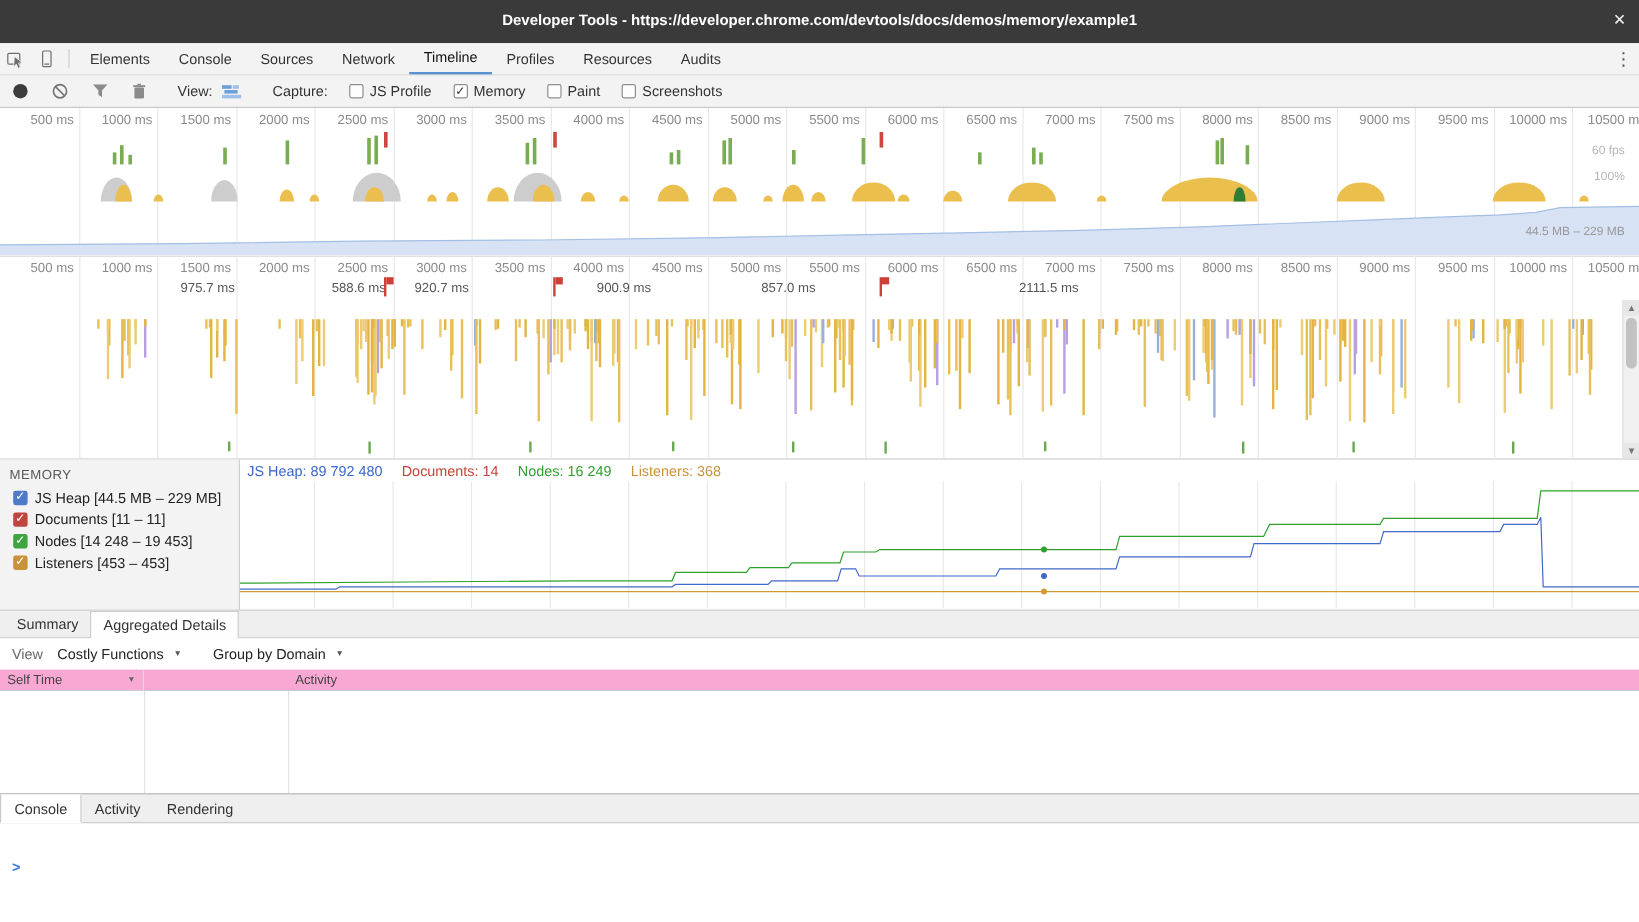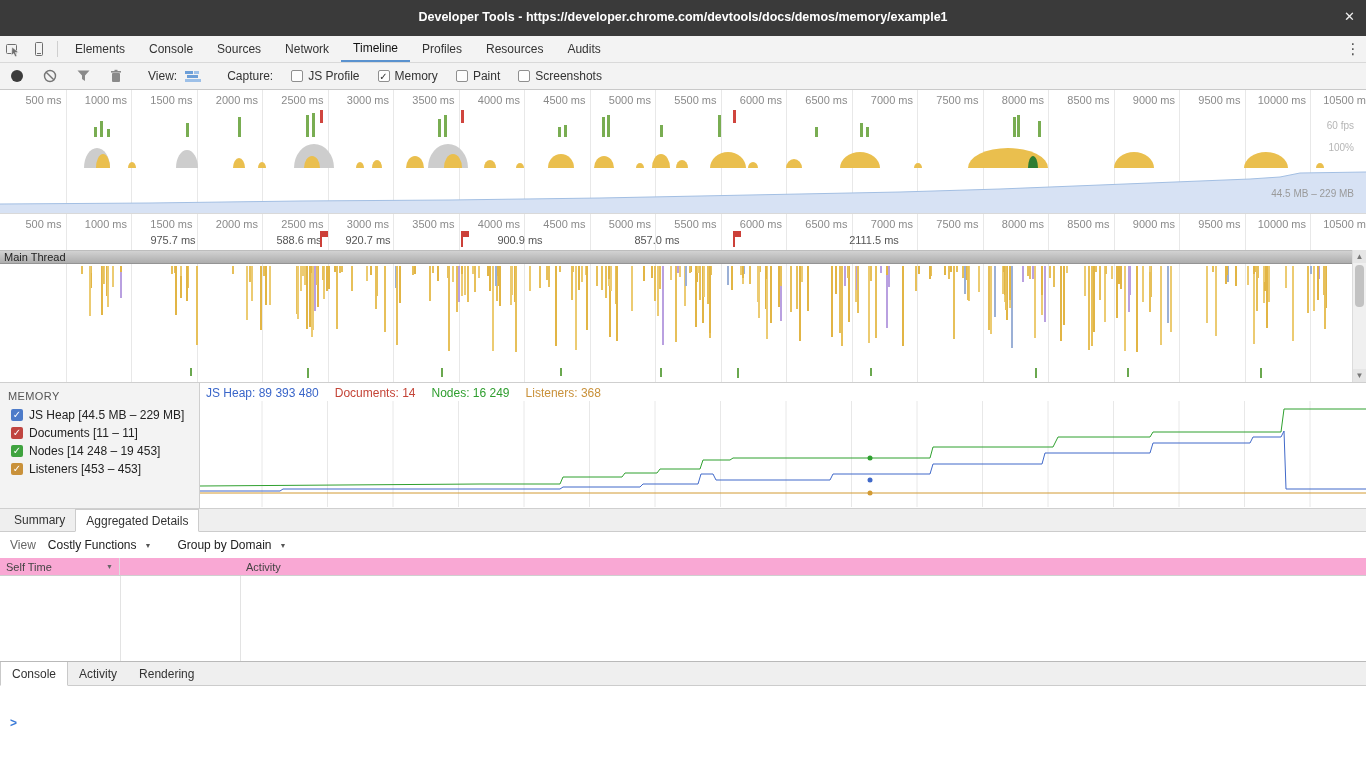--- a/index.html
+++ b/index.html
@@ -398,23 +398,20 @@
         <div class="gridline" style="left: 786px;"></div>
         <div class="gridline" style="left: 851.5px;"></div>
         <div class="gridline" style="left: 917px;"></div>
         <div class="gridline" style="left: 982.5px;"></div>
         <div class="gridline" style="left: 1048px;"></div>
         <div class="gridline" style="left: 1113.5px;"></div>
         <div class="gridline" style="left: 1179px;"></div>
         <div class="gridline" style="left: 1244.5px;"></div>
         <div class="gridline" style="left: 1310px;"></div>
       </div>
-    <div class="lane-header" id="mt-header">
-      <span>Main Thread</span>
-    </div>
     <div id="flame">
         <div class="fbar" style="left: 89.2px; height: 9px; background: rgb(236, 203, 114);"></div>
         <div class="fbar" style="left: 112.2px; height: 21px; background: rgb(236, 203, 114);"></div>
         <div class="fbar" style="left: 106.3px; height: 30px; background: rgb(226, 181, 69);"></div>
         <div class="fbar" style="left: 107.2px; height: 41px; background: rgb(236, 203, 114);"></div>
         <div class="fbar" style="left: 102.8px; height: 18px; background: rgb(236, 203, 114);"></div>
         <div class="fbar" style="left: 119.9px; height: 32px; background: rgb(185, 160, 224);"></div>
         <div class="fbar" style="left: 111.5px; height: 7px; background: rgb(236, 203, 114);"></div>
         <div class="fbar" style="left: 90.4px; height: 22px; background: rgb(226, 181, 69);"></div>
         <div class="fbar" style="left: 100.6px; height: 49px; background: rgb(226, 181, 69);"></div>
@@ -738,21 +735,21 @@
             <span class="ccb" style="background: rgb(63, 163, 63);">✓</span>
             <span>Nodes [14 248 – 19 453]</span>
           </div>
           <div class="mem-row">
             <span class="ccb" style="background: rgb(201, 145, 58);">✓</span>
             <span>Listeners [453 – 453]</span>
           </div>
         </div>
     </div>
     <div id="mem-readout">
-        <span style="color: rgb(58, 102, 201);">JS Heap: 89 393 480</span>
+        <span style="color: rgb(58, 102, 201);">JS Heap: 89 792 480</span>
         <span style="color: rgb(196, 68, 55);">Documents: 14</span>
         <span style="color: rgb(47, 158, 47);">Nodes: 16 249</span>
         <span style="color: rgb(201, 145, 58);">Listeners: 368</span>
       </div>
     <div id="counter-chart">
       <svg id="cc-svg" viewBox="200 0 1166 106">
           <line x1="262" x2="262" y1="0" y2="106" stroke="#e8e8e8" stroke-width="1"></line>
           <line x1="327.5" x2="327.5" y1="0" y2="106" stroke="#e8e8e8" stroke-width="1"></line>
           <line x1="393" x2="393" y1="0" y2="106" stroke="#e8e8e8" stroke-width="1"></line>
           <line x1="458.5" x2="458.5" y1="0" y2="106" stroke="#e8e8e8" stroke-width="1"></line>

